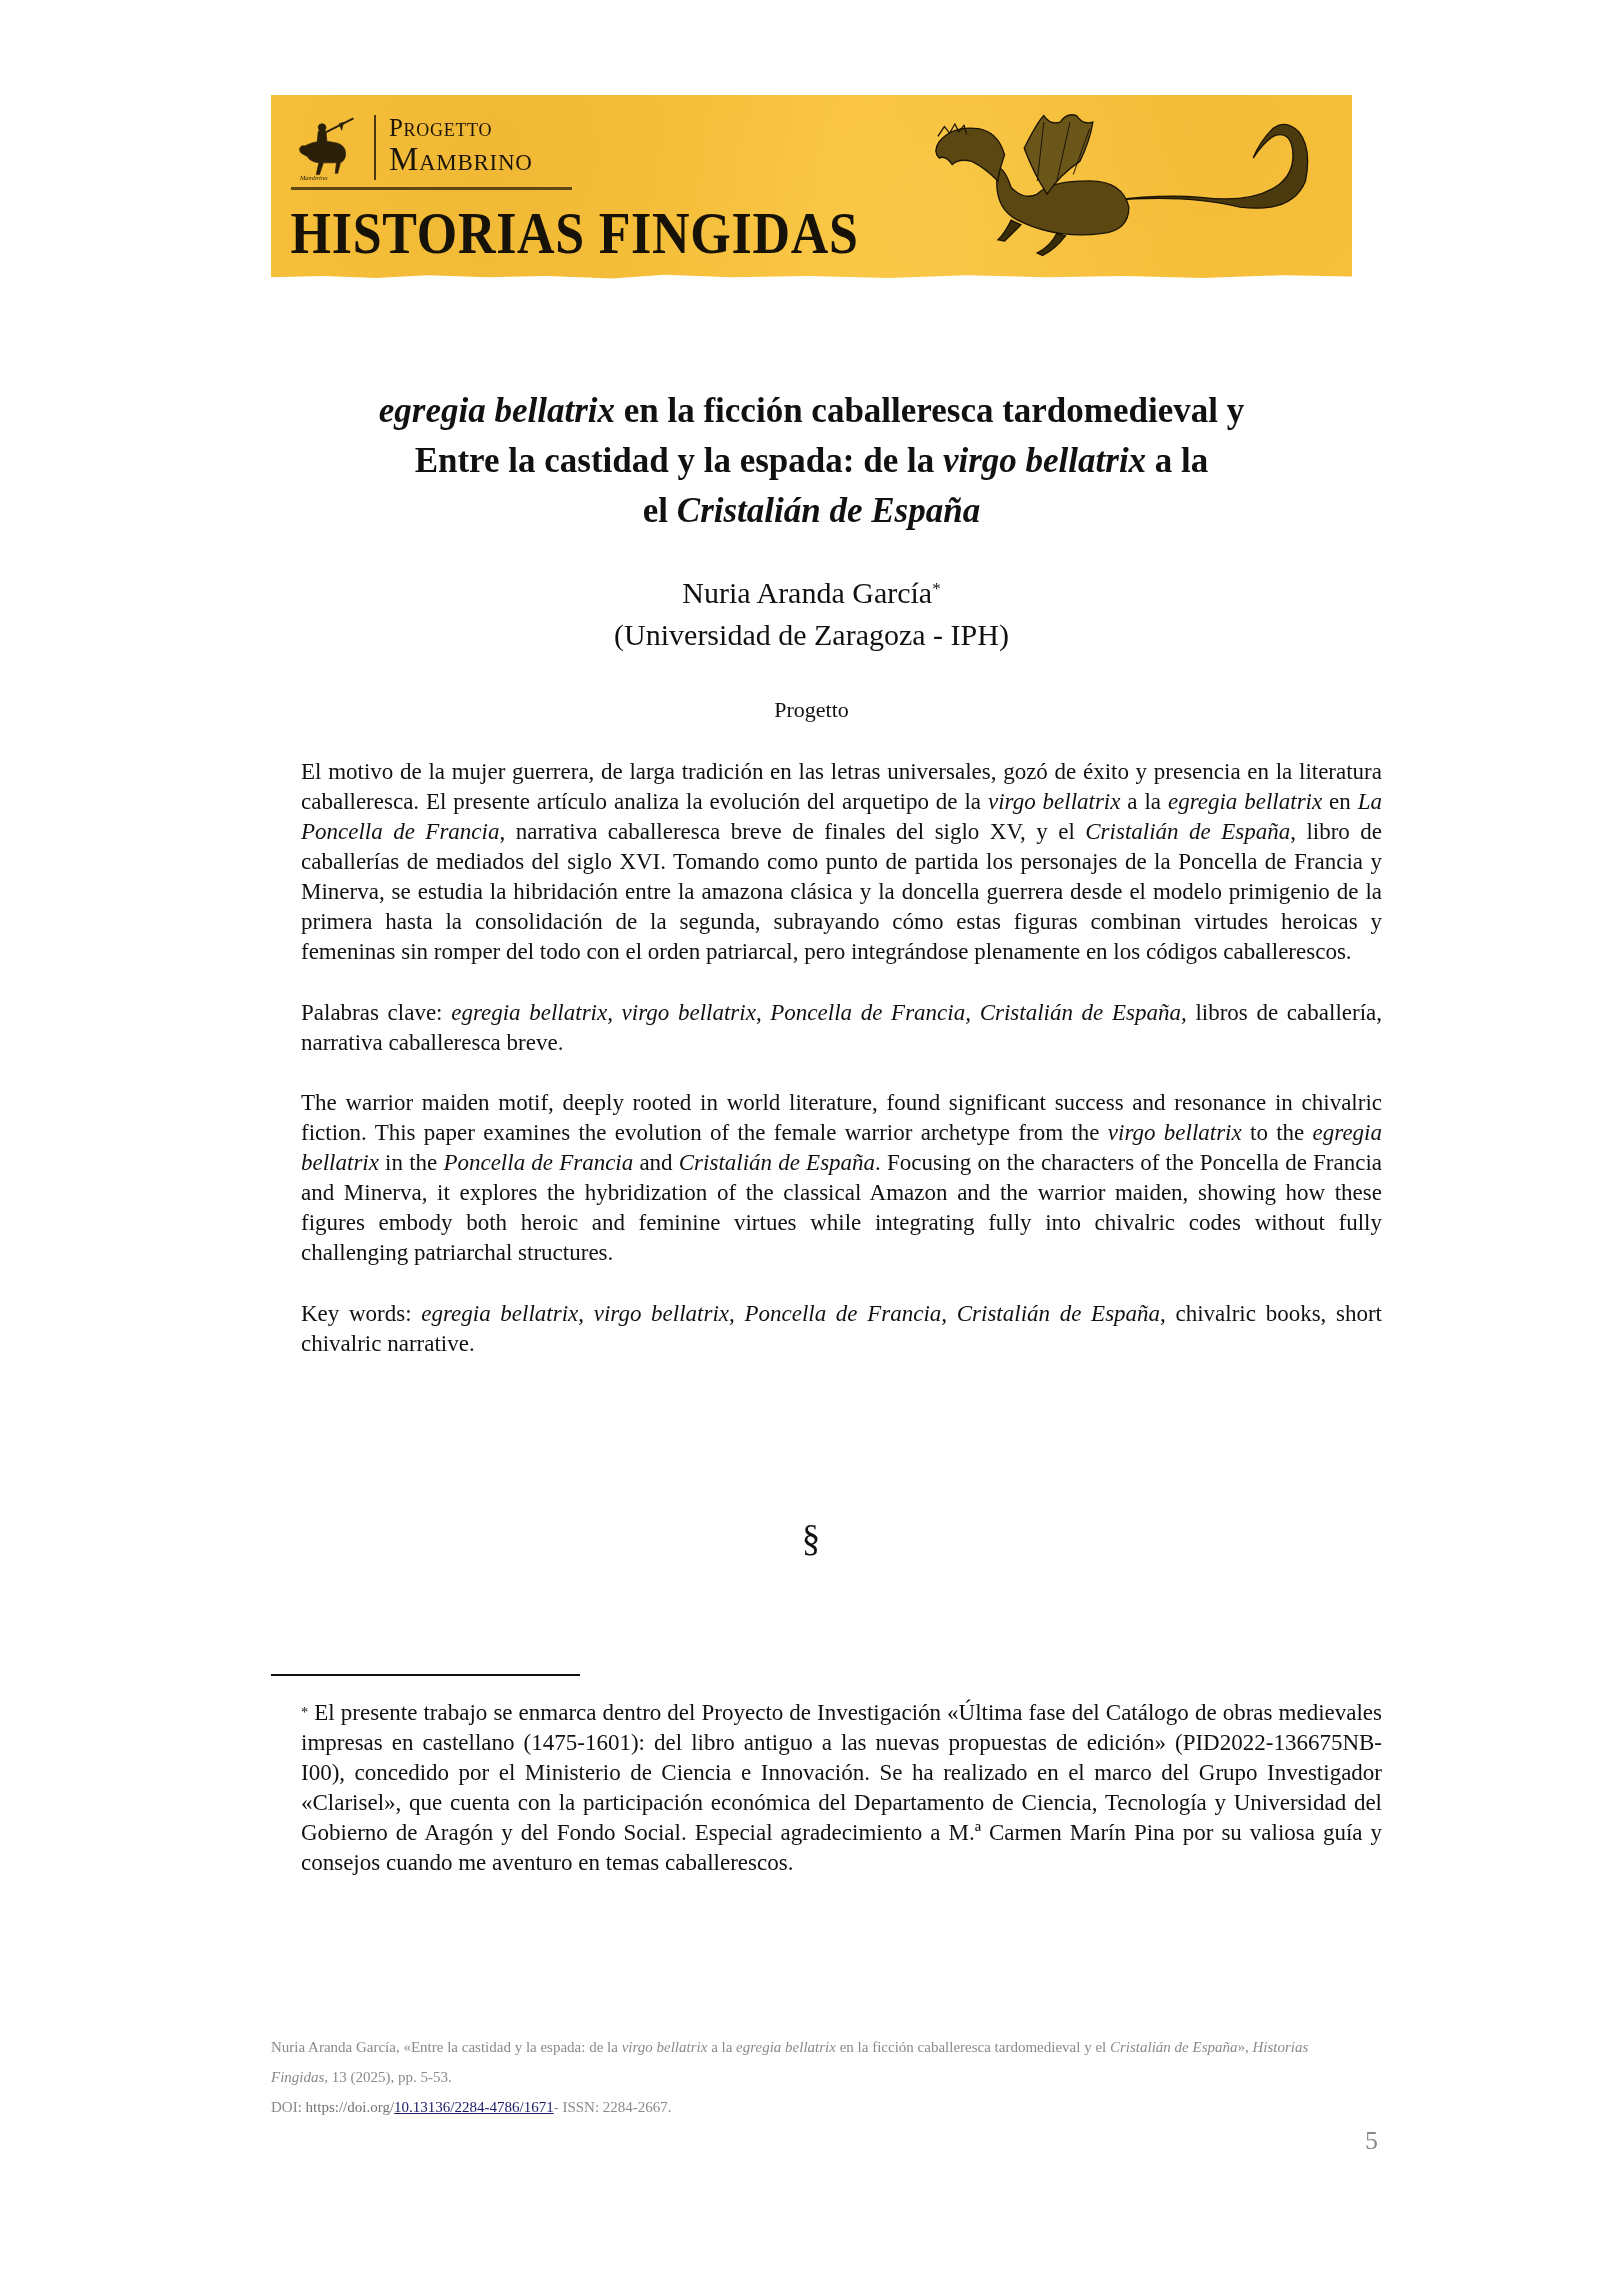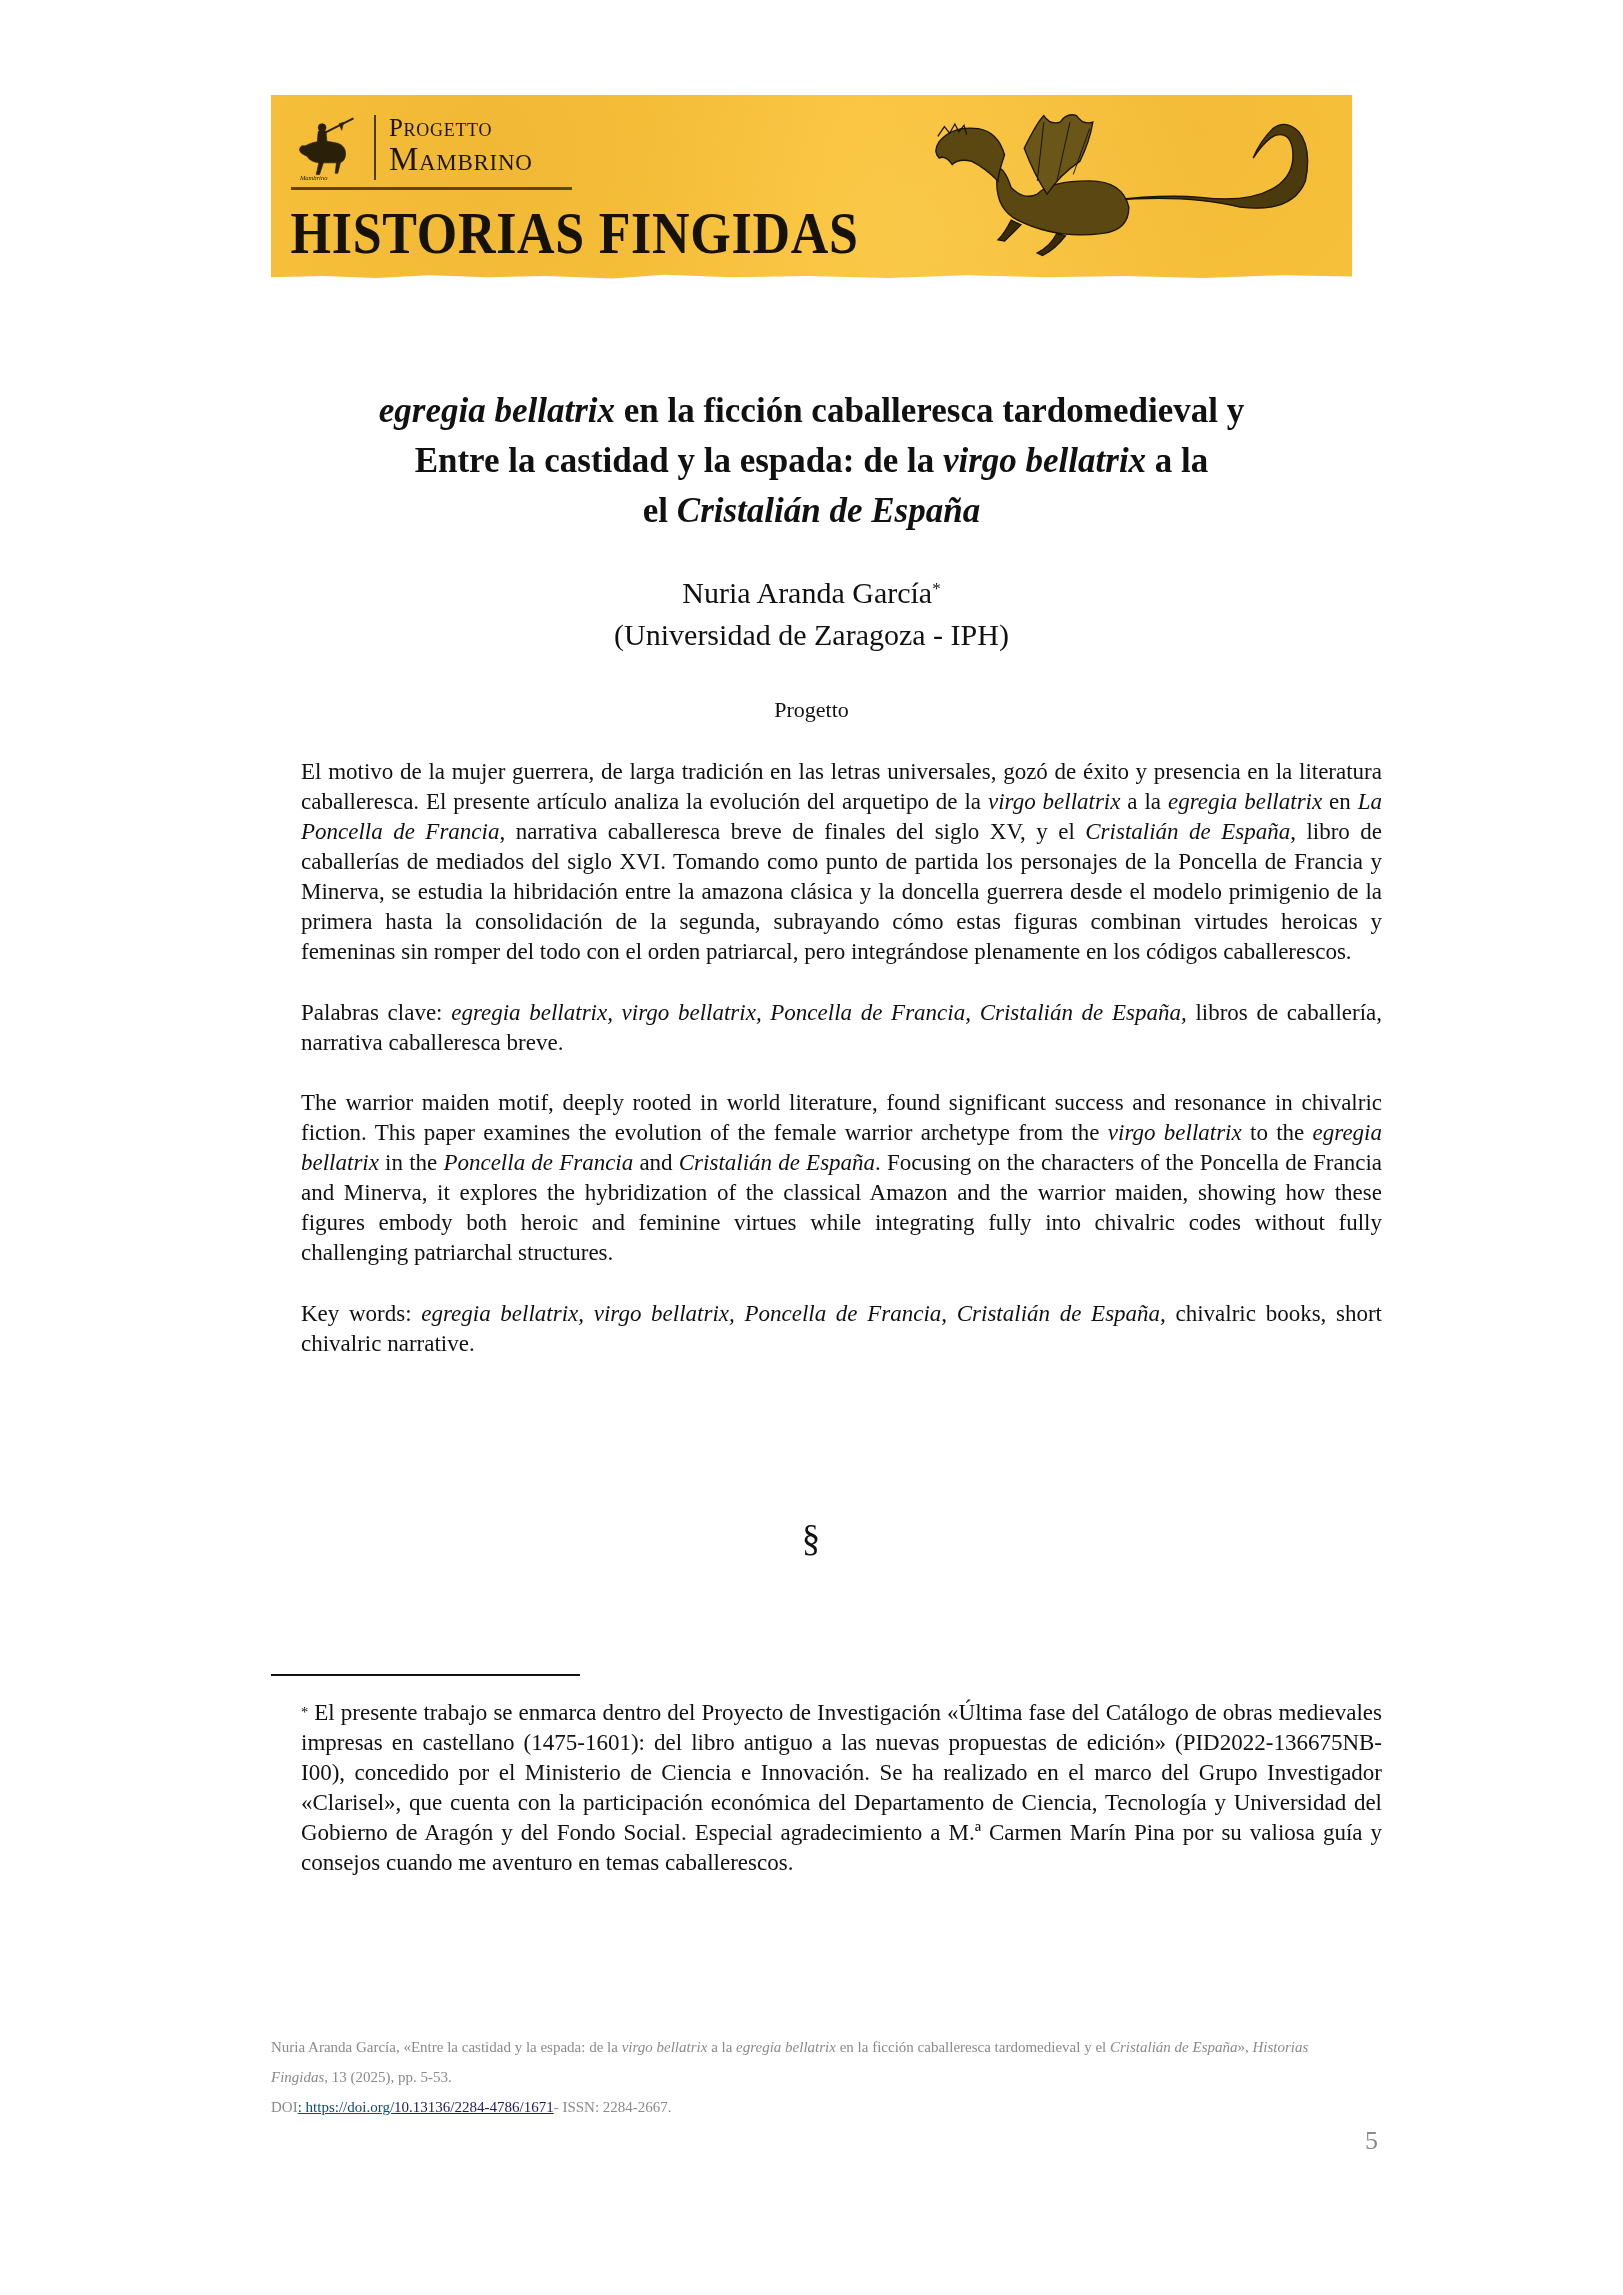--- a/index.html
+++ b/index.html
@@ -42,21 +42,21 @@
   #keywords-en { top: 1299px; }
   .kw-label { }
 
   #section-mark { left: 785px; top: 1519px; width: 52px; text-align: center; font-size: 37px; line-height: 39px; }
 
   #footnote-rule { left: 271px; top: 1674px; width: 309px; height: 2px; background: #111; }
   #footnote { top: 1698px; }
   #footnote sup { font-size: 14.4px; vertical-align: top; position: relative; top: -1.3px; }
 
   #footer { left: 271px; top: 2032px; width: 1081px; font-size: 15px; line-height: 30px; color: #8a8a8a; }
-  #footer .doi-prefix { color: #0c4a6e; text-decoration: underline; }
+  #footer .doi-prefix { color: #737373; }
   #footer .doi-suffix { color: #1b1b66; text-decoration: underline; }
   #page-number { left: 1355px; top: 2126px; width: 33px; text-align: center; font-size: 26px; color: #8a8a8a; }
 </style>
 </head>
 <body>
 
 <div id="banner" class="abs">
   <div class="texture"></div>
 
   <svg id="logo-mark" class="abs" viewBox="0 0 95 105">

